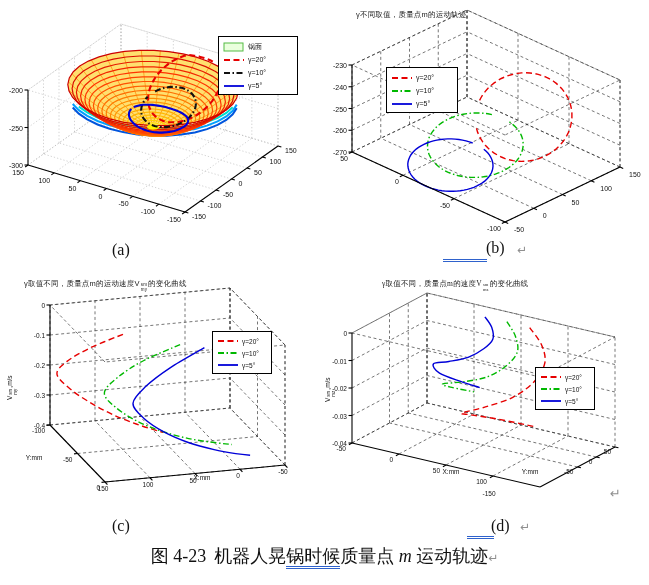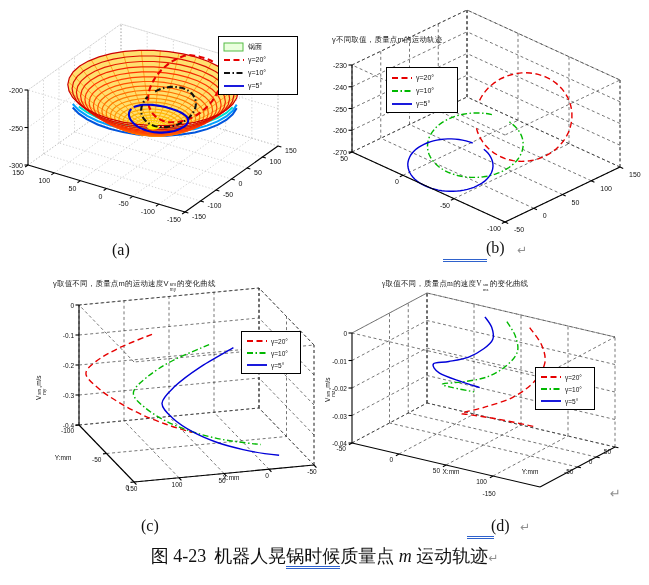--- a/index.html
+++ b/index.html
@@ -1,25 +1,25 @@
 <!DOCTYPE html>
 <html><head>
 <meta charset="utf-8">
 <style>
   html,body{margin:0;padding:0;background:#ffffff;}
   .page{position:relative;width:649px;height:585px;background:#ffffff;overflow:hidden;
         font-family:"Liberation Sans",sans-serif;}
   .panel{position:absolute;}
   #pa{left:0;top:0;width:320px;height:270px;}
   #pb{left:320px;top:0;width:329px;height:270px;}
-  #pc{left:0;top:270px;width:320px;height:270px;margin-left:29px;}
+  #pc{left:0;top:270px;width:320px;height:270px;}
   #pd{left:320px;top:270px;width:329px;height:270px;}
   .panel svg{position:absolute;left:0;top:0;}
   .ptitle{position:absolute;font-size:7.5px;color:#222;white-space:nowrap;letter-spacing:0.2px;}
-  #pb .ptitle{left:12px;top:10px;margin-top:25px;}
+  #pb .ptitle{left:36px;top:10px;}
   #pc .ptitle{left:24px;top:9px;}
   #pd .ptitle{left:62px;top:9px;font-family:Liberation Serif, serif;}
   .vss{display:inline-flex;flex-direction:column;align-items:flex-start;font-size:4.5px;
        line-height:4.5px;margin:0 1px;position:relative;top:0px;color:#222;}
   .zlabel{position:absolute;font-size:6.5px;color:#111;transform:rotate(-90deg);
           transform-origin:0 0;white-space:nowrap;}
   #pc .zlabel{left:6px;top:130px;}
   #pd .zlabel{left:4px;top:132px;}
   .legend{position:absolute;border:1px solid #000;background:#fff;padding:3px 4px 2px 4px;z-index:5;}
   .lrow{display:flex;align-items:center;}

